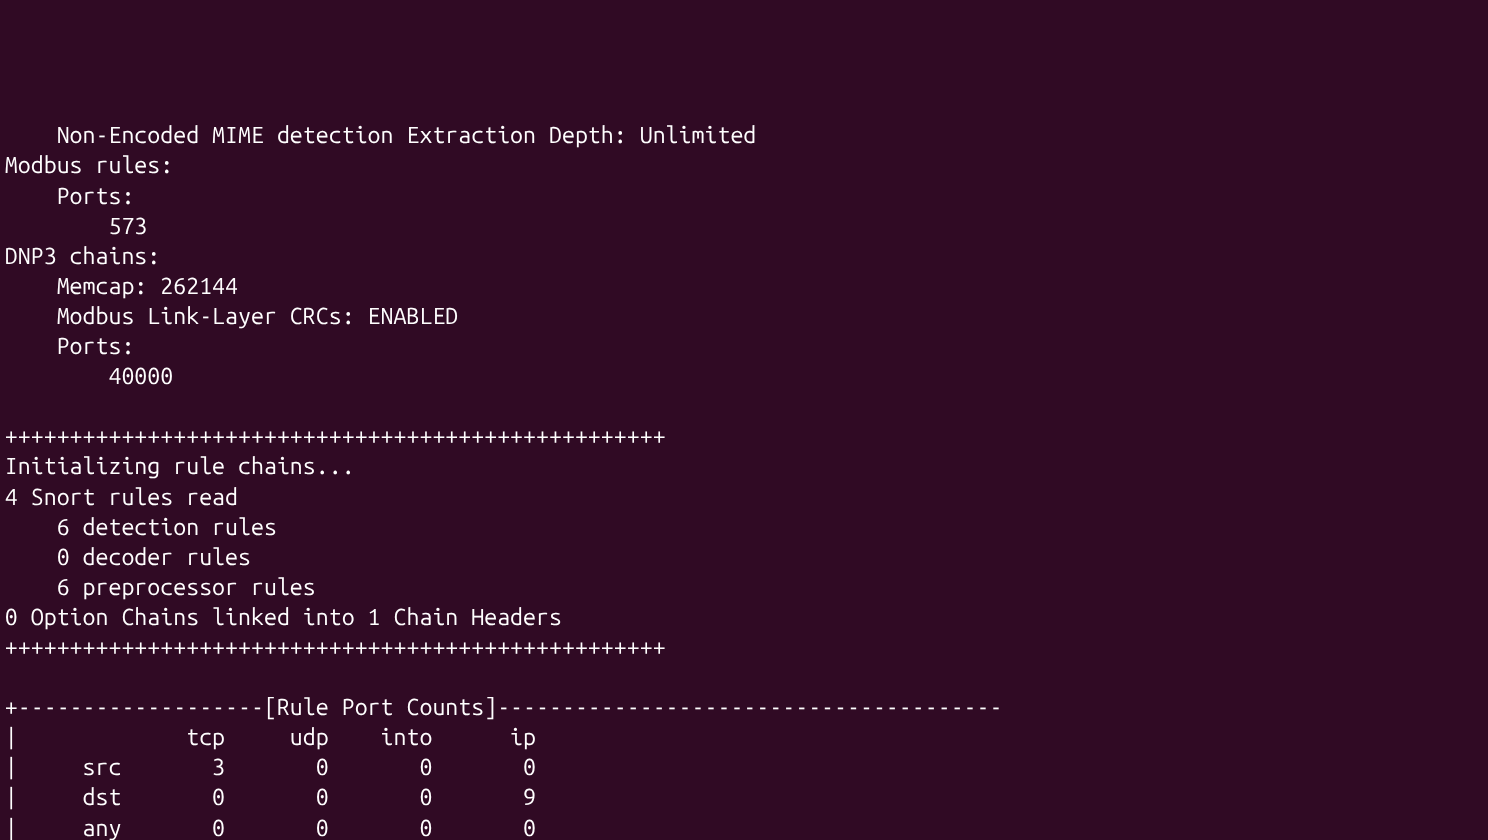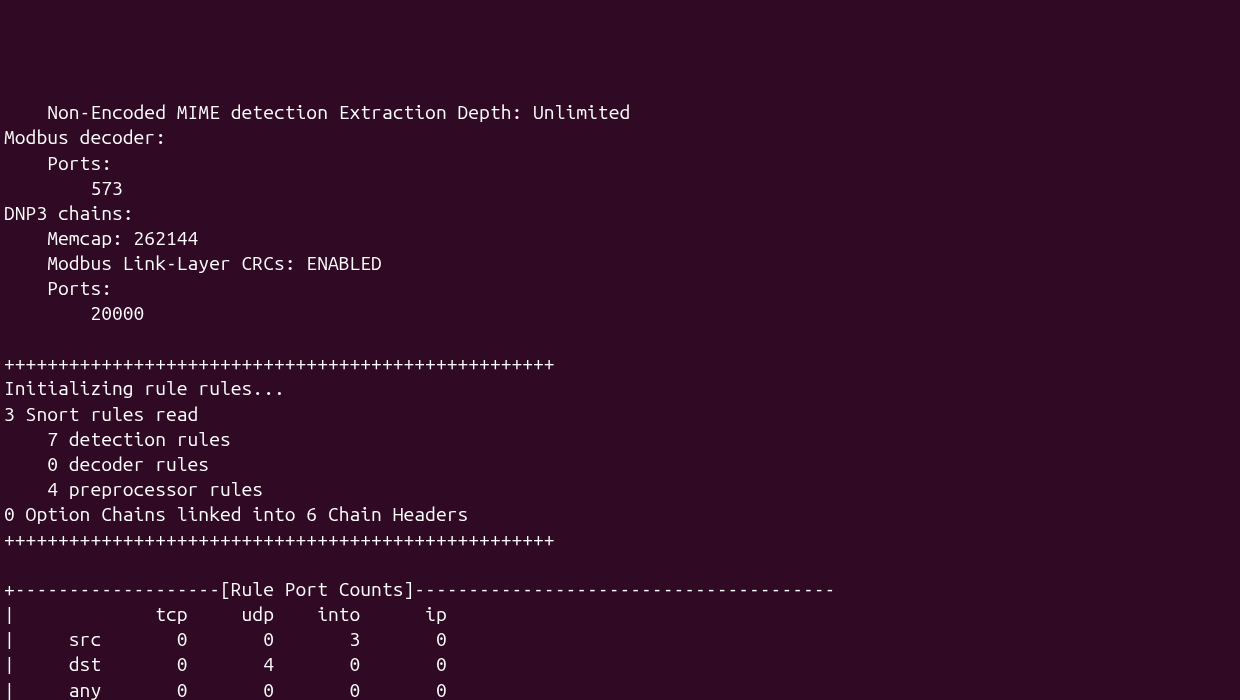--- a/index.html
+++ b/index.html
@@ -13,41 +13,41 @@
       white-space: pre;
       overflow: hidden;
     }
   </style>
 </head>
 <body>
 
 
 
 <div><span>    Non-Encoded MIME detection Extraction Depth: Unlimited</span>
-<span>Modbus decoder:</span>
+<span>Modbus rules:</span>
 <span>    Ports:</span>
 <span>        573</span>
 <span>DNP3 chains:</span>
 <span>    Memcap: 262144</span>
 <span>    Modbus Link-Layer CRCs: ENABLED</span>
 <span>    Ports:</span>
-<span>        20000</span>
+<span>        40000</span>
 
 <span>+++++++++++++++++++++++++++++++++++++++++++++++++++</span>
-<span>Initializing rule rules...</span>
-<span>3 Snort rules read</span>
-<span>    7 detection rules</span>
+<span>Initializing rule chains...</span>
+<span>4 Snort rules read</span>
+<span>    6 detection rules</span>
 <span>    0 decoder rules</span>
-<span>    4 preprocessor rules</span>
-<span>0 Option Chains linked into 6 Chain Headers</span>
+<span>    6 preprocessor rules</span>
+<span>0 Option Chains linked into 1 Chain Headers</span>
 <span>+++++++++++++++++++++++++++++++++++++++++++++++++++</span>
 
 <span>+-------------------[Rule Port Counts]---------------------------------------</span>
 <span>|             tcp     udp    into      ip</span>
-<span>|     src       0       0       3       0</span>
-<span>|     dst       0       4       0       0</span>
+<span>|     src       3       0       0       0</span>
+<span>|     dst       0       0       0       9</span>
 <span>|     any       0       0       0       0</span>
 
 
 </div>
 
 
 
 
 </body></html>

